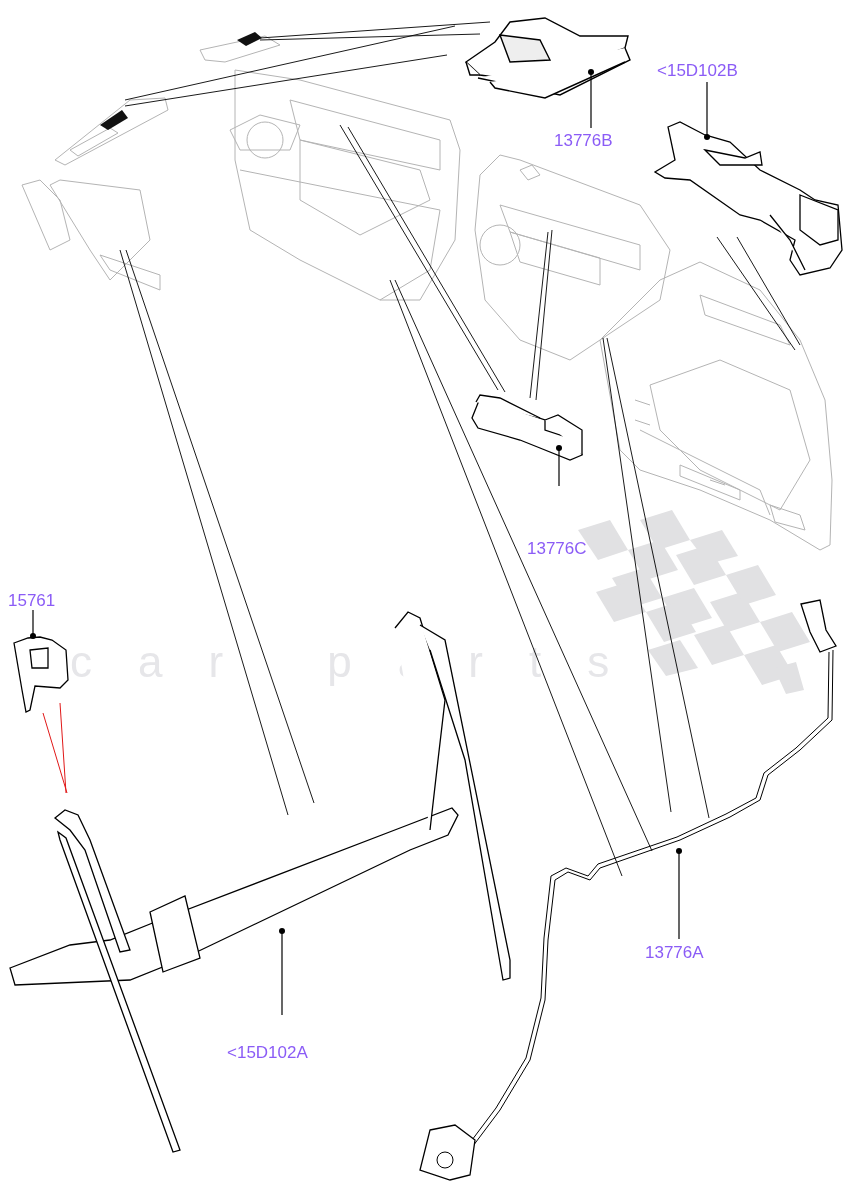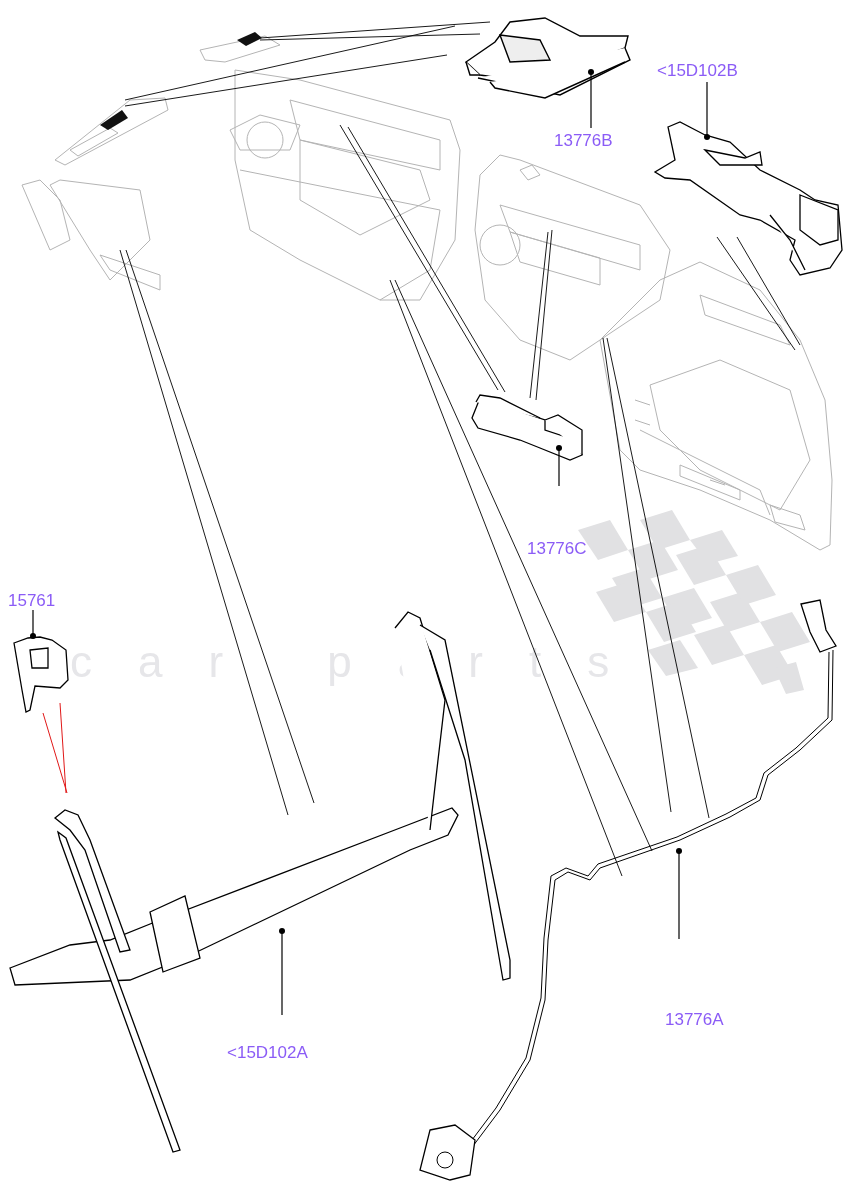--- a/index.html
+++ b/index.html
@@ -157,14 +157,14 @@
       <circle cx="282" cy="931" r="3"></circle>
       <circle cx="679" cy="851" r="3"></circle>
     </g>
   </svg>
 
   <div class="callout" style="left:554px;top:132px;">13776B</div>
   <div class="callout" style="left:657px;top:62px;">&lt;15D102B</div>
   <div class="callout" style="left:527px;top:498px;margin-top:42px;">13776C</div>
   <div class="callout" style="left:8px;top:592px;">15761</div>
   <div class="callout" style="left:227px;top:1044px;">&lt;15D102A</div>
-  <div class="callout" style="left:645px;top:1011px;margin-left:20px;">13776A</div>
+  <div class="callout" style="left:645px;top:944px;">13776A</div>
 </div>
 
 </body></html>

